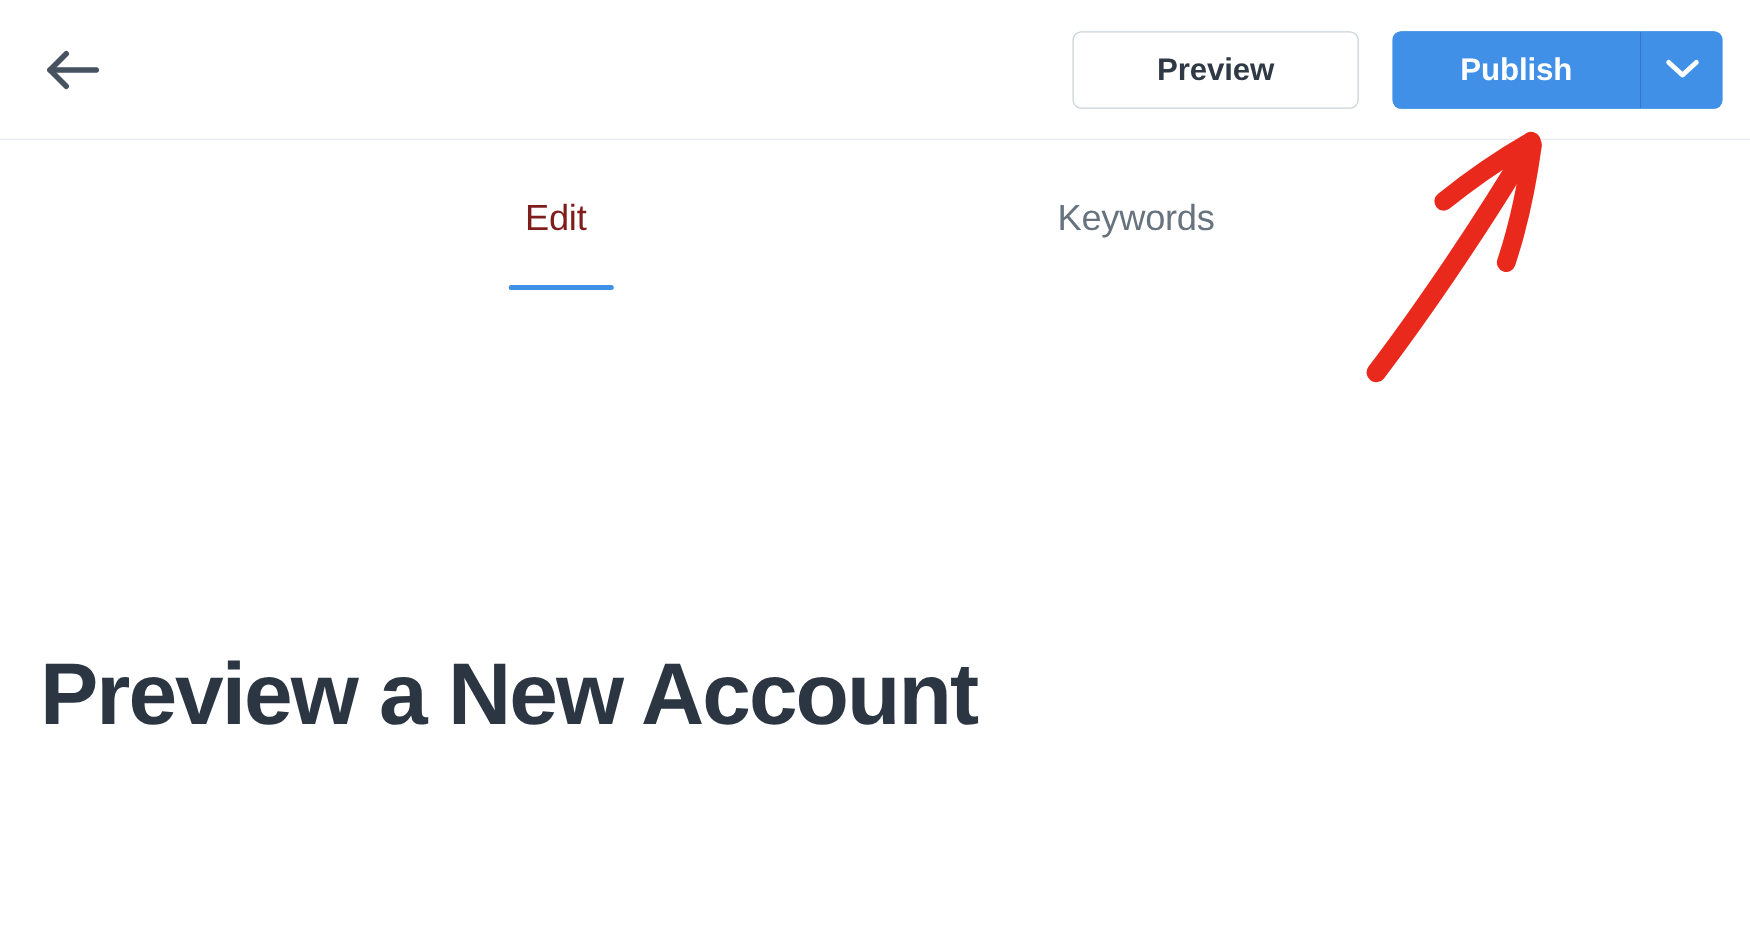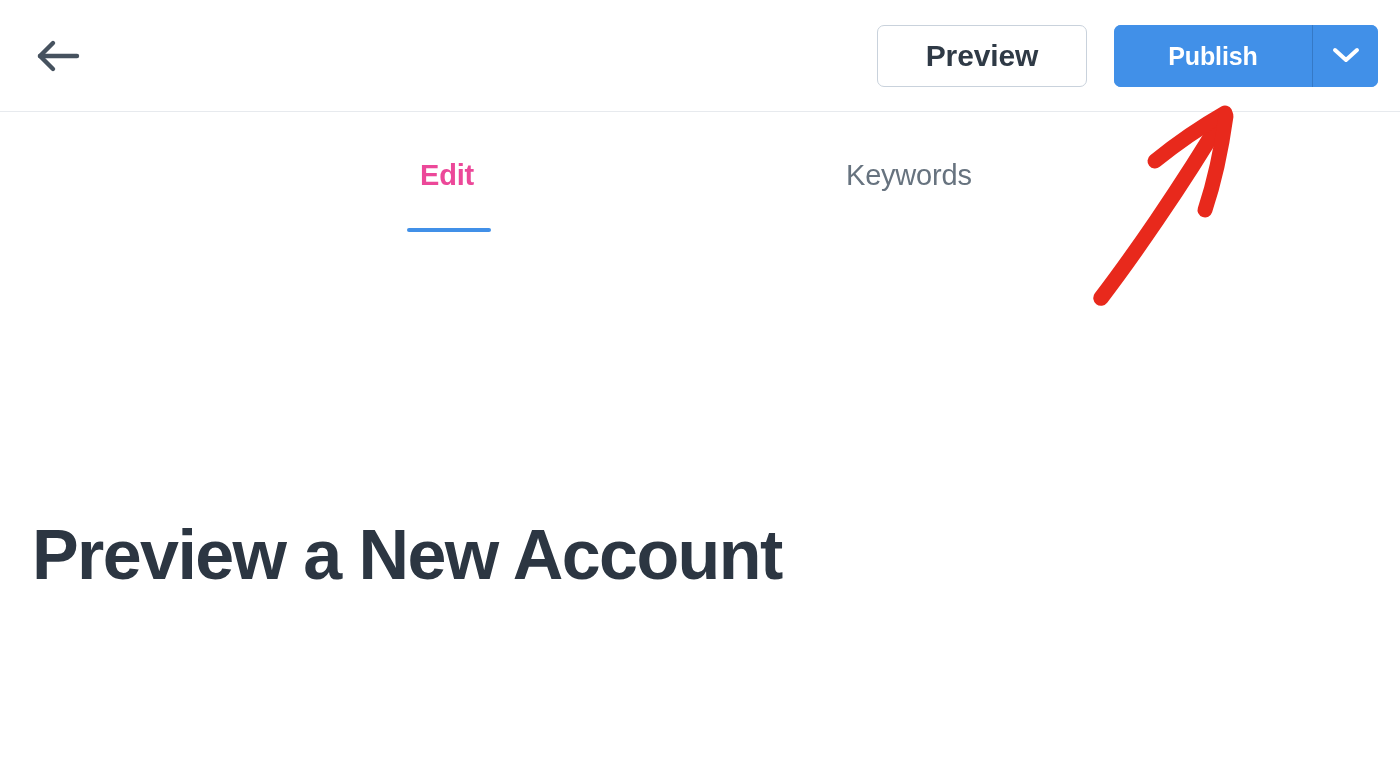--- a/index.html
+++ b/index.html
@@ -55,27 +55,27 @@
     position: absolute;
     right: 22px;
     top: 25px;
     height: 62px;
     display: flex;
     align-items: stretch;
     gap: 27px;
   }
 
   .preview-button {
-    width: 210px;
+    width: 229px;
     height: 62px;
     background: #ffffff;
     border: 1px solid #c9d2dc;
     border-radius: 7px;
     color: #2f3a46;
-    font-size: 30px;
+    font-size: 25px;
     font-weight: 700;
     letter-spacing: -0.1px;
     display: flex;
     align-items: center;
     justify-content: center;
     cursor: pointer;
     box-sizing: border-box;
     font-family: "Liberation Sans", sans-serif;
   }
 
@@ -137,22 +137,22 @@
     letter-spacing: -0.2px;
     color: #67737f;
     cursor: pointer;
     white-space: nowrap;
     background: none;
     border: none;
     padding: 0;
     font-family: "Liberation Sans", sans-serif;
   }
   .tab.active {
-    color: #ec4899;
-    font-weight: 700;
+    color: #7f1d1d;
+    font-weight: 400;
   }
   .tab-edit        { left: 420px; }
   .tab-related     { left: 550px; }
   .tab-keywords    { left: 846px; }
 
   .tab-underline {
     position: absolute;
     left: 407px;
     top: 228px;
     width: 84px;

